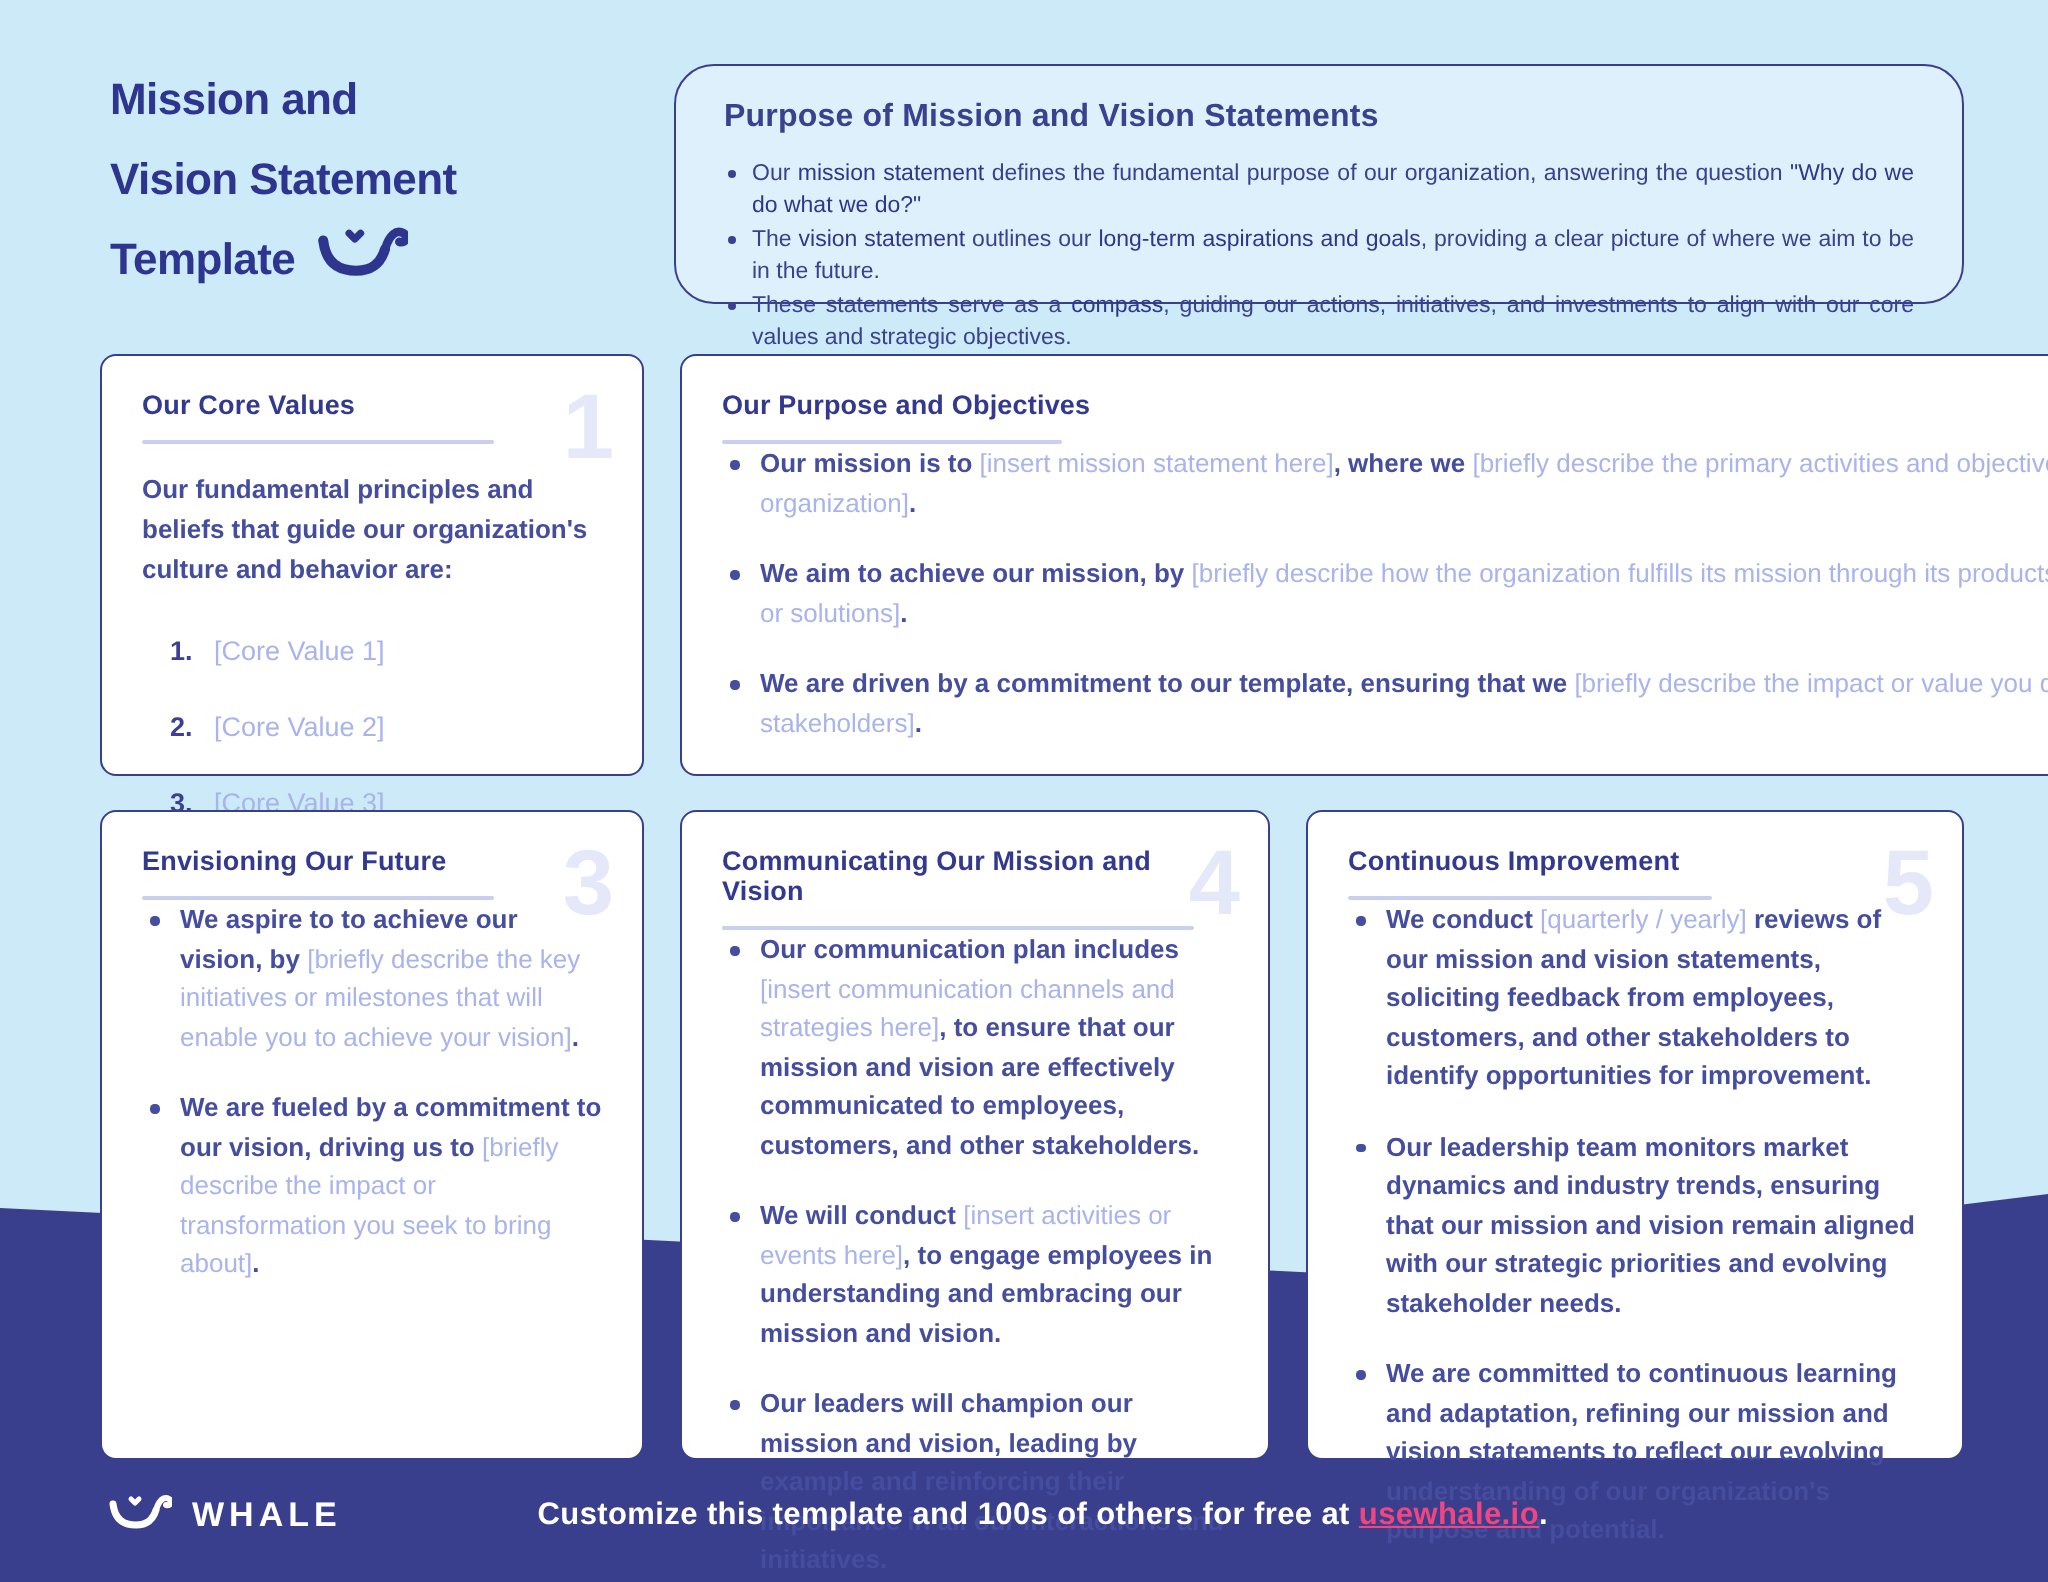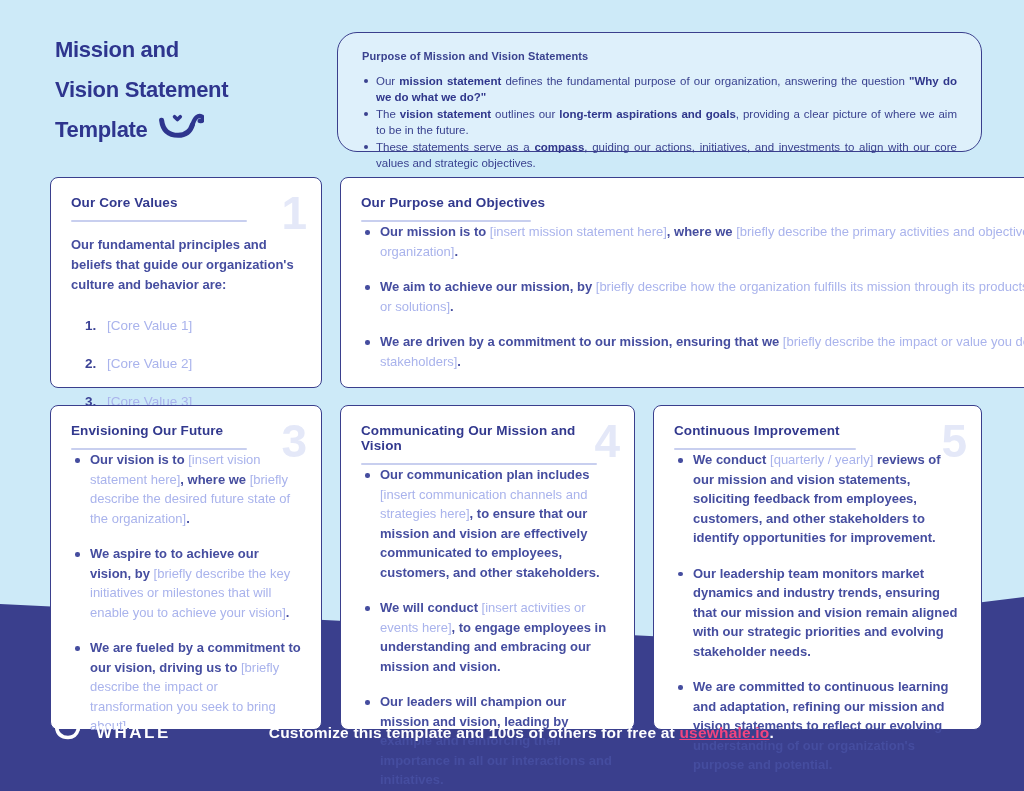--- a/index.html
+++ b/index.html
@@ -20,21 +20,21 @@
     font-family:"Liberation Sans", sans-serif;
     background:var(--bg);
     position:relative;
     overflow:hidden;
   }
   .stage{position:relative;width:1024px;height:791px;}
 
   
   .wave{position:absolute;left:0;top:591px;width:1024px;height:200px;z-index:1;}
   .footer{
-    position:absolute;left:0;top:711px;width:812px;height:44px;z-index:3;
+    position:absolute;left:0;top:736px;width:812px;height:44px;z-index:3;
     display:flex;align-items:center;justify-content:space-between;
     padding:0 38px 0 54px;
   }
   .brand{display:flex;align-items:center;gap:10px;}
   .brand .word{color:#fff;font-weight:700;font-size:17px;letter-spacing:2.5px;}
   .footer-msg{color:#fff;font-weight:700;font-size:15.5px;letter-spacing:.2px;}
   .footer-msg a{color:var(--pink);text-decoration:underline;font-weight:700;cursor:pointer;}
 
   
   .title{
@@ -43,32 +43,32 @@
   }
   .title .line{display:block;}
   .title .smile{display:inline-block;vertical-align:-4px;margin-left:10px;}
 
   
   .intro-card{
     position:absolute;left:337px;top:32px;width:645px;height:120px;z-index:2;
     background:var(--intro-bg);border:1.5px solid var(--navy);border-radius:20px;
     padding:17px 24px 14px 24px;color:#3a428f;
   }
-  .intro-card h2{font-size:11px;font-weight:600;margin-bottom:11px;letter-spacing:.1px;}
+  .intro-card h2{font-size:16px;font-weight:600;margin-bottom:11px;letter-spacing:.1px;}
   .intro-card ul{list-style:none;}
   .intro-card li{
     font-size:11.5px;line-height:16px;text-align:justify;
     padding-left:14px;position:relative;margin-bottom:1px;
   }
   .intro-card li::before{
     content:"";position:absolute;left:2px;top:6px;width:4px;height:4px;border-radius:50%;
     background:#3a428f;
   }
   .intro-card .seg-n{font-weight:400;color:#3a428f;}
-  .intro-card .seg-b{font-weight:700;color:#2f368b;}
+  .intro-card .seg-b{font-weight:400;color:#2f368b;}
 
   
   .card{
     position:absolute;z-index:2;background:var(--white);
     border:1.5px solid var(--navy);border-radius:8px;
     padding:17px 20px 16px 20px;
   }
   .card .head{position:relative;}
   .card h2{font-size:13.5px;font-weight:700;color:var(--ink-dark);letter-spacing:.1px;}
   .card .big-number{
@@ -160,32 +160,31 @@
 
   <section class="card card-2">
     <div class="head">
       <h2>Our Purpose and Objectives</h2>
       <div class="big-number">2</div>
       <div class="divider"></div>
     </div>
     <ul class="bullets">
         <li><span class="seg-n">Our mission is to </span><span class="seg-p">[insert mission statement here]</span><span class="seg-n">, where we </span><span class="seg-p">[briefly describe the primary activities and objectives of the organization]</span><span class="seg-n">.</span></li>
         <li><span class="seg-n">We aim to achieve our mission, by </span><span class="seg-p">[briefly describe how the organization fulfills its mission through its products, services, or solutions]</span><span class="seg-n">.</span></li>
-        <li><span class="seg-n">We are driven by a commitment to our mission, ensuring that we </span><span class="seg-p">[briefly describe the impact or value you deliver to stakeholders]</span><span class="seg-n">.</span></li>
+        <li><span class="seg-n">We are driven by a commitment to our template, ensuring that we </span><span class="seg-p">[briefly describe the impact or value you deliver to stakeholders]</span><span class="seg-n">.</span></li>
       </ul>
   </section>
 
   <section class="card card-3">
     <div class="head">
       <h2>Envisioning Our Future</h2>
       <div class="big-number">3</div>
       <div class="divider"></div>
     </div>
     <ul class="bullets">
-        <li><span class="seg-n">Our vision is to </span><span class="seg-p">[insert vision statement here]</span><span class="seg-n">, where we </span><span class="seg-p">[briefly describe the desired future state of the organization]</span><span class="seg-n">.</span></li>
         <li><span class="seg-n">We aspire to to achieve our vision, by </span><span class="seg-p">[briefly describe the key initiatives or milestones that will enable you to achieve your vision]</span><span class="seg-n">.</span></li>
         <li><span class="seg-n">We are fueled by a commitment to our vision, driving us to </span><span class="seg-p">[briefly describe the impact or transformation you seek to bring about]</span><span class="seg-n">.</span></li>
       </ul>
   </section>
 
   <section class="card card-4">
     <div class="head">
       <h2>Communicating Our Mission and Vision</h2>
       <div class="big-number">4</div>
       <div class="divider"></div>

